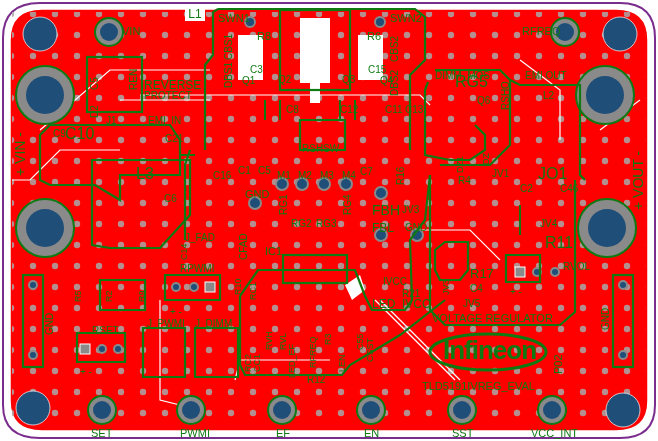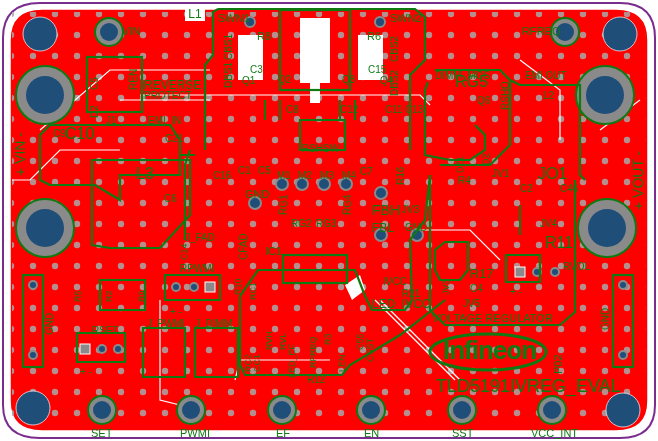--- a/index.html
+++ b/index.html
@@ -268,13 +268,13 @@
 <div class="lbl" style="left:276px;top:427px;font-size:11px">EF</div>
 <div class="lbl" style="left:364px;top:427px;font-size:11px">EN</div>
 <div class="lbl" style="left:452px;top:427px;font-size:11px">SST</div>
 <div class="lbl" style="left:531px;top:427px;font-size:11px">VCC_INT</div>
 
 <div class="lbl vert" style="left:14px;top:176px;font-size:14px">+ VIN -</div>
 <div class="lbl vert" style="left:632px;top:210px;font-size:14px">+ VOUT -</div>
 
 <div class="lbl" style="left:443px;top:336px;font-size:26px;line-height:28px;font-weight:bold;letter-spacing:-1px;">Infineon</div>
 <div class="lbl vert" style="left:552px;top:374px;font-size:11px">P02</div>
-<div class="lbl" style="left:436px;top:380px;font-size:18px">TLD5191IVREG_EVAL</div>
+<div class="lbl" style="left:422px;top:380px;font-size:11px">TLD5191IVREG_EVAL</div>
 
 </body></html>

